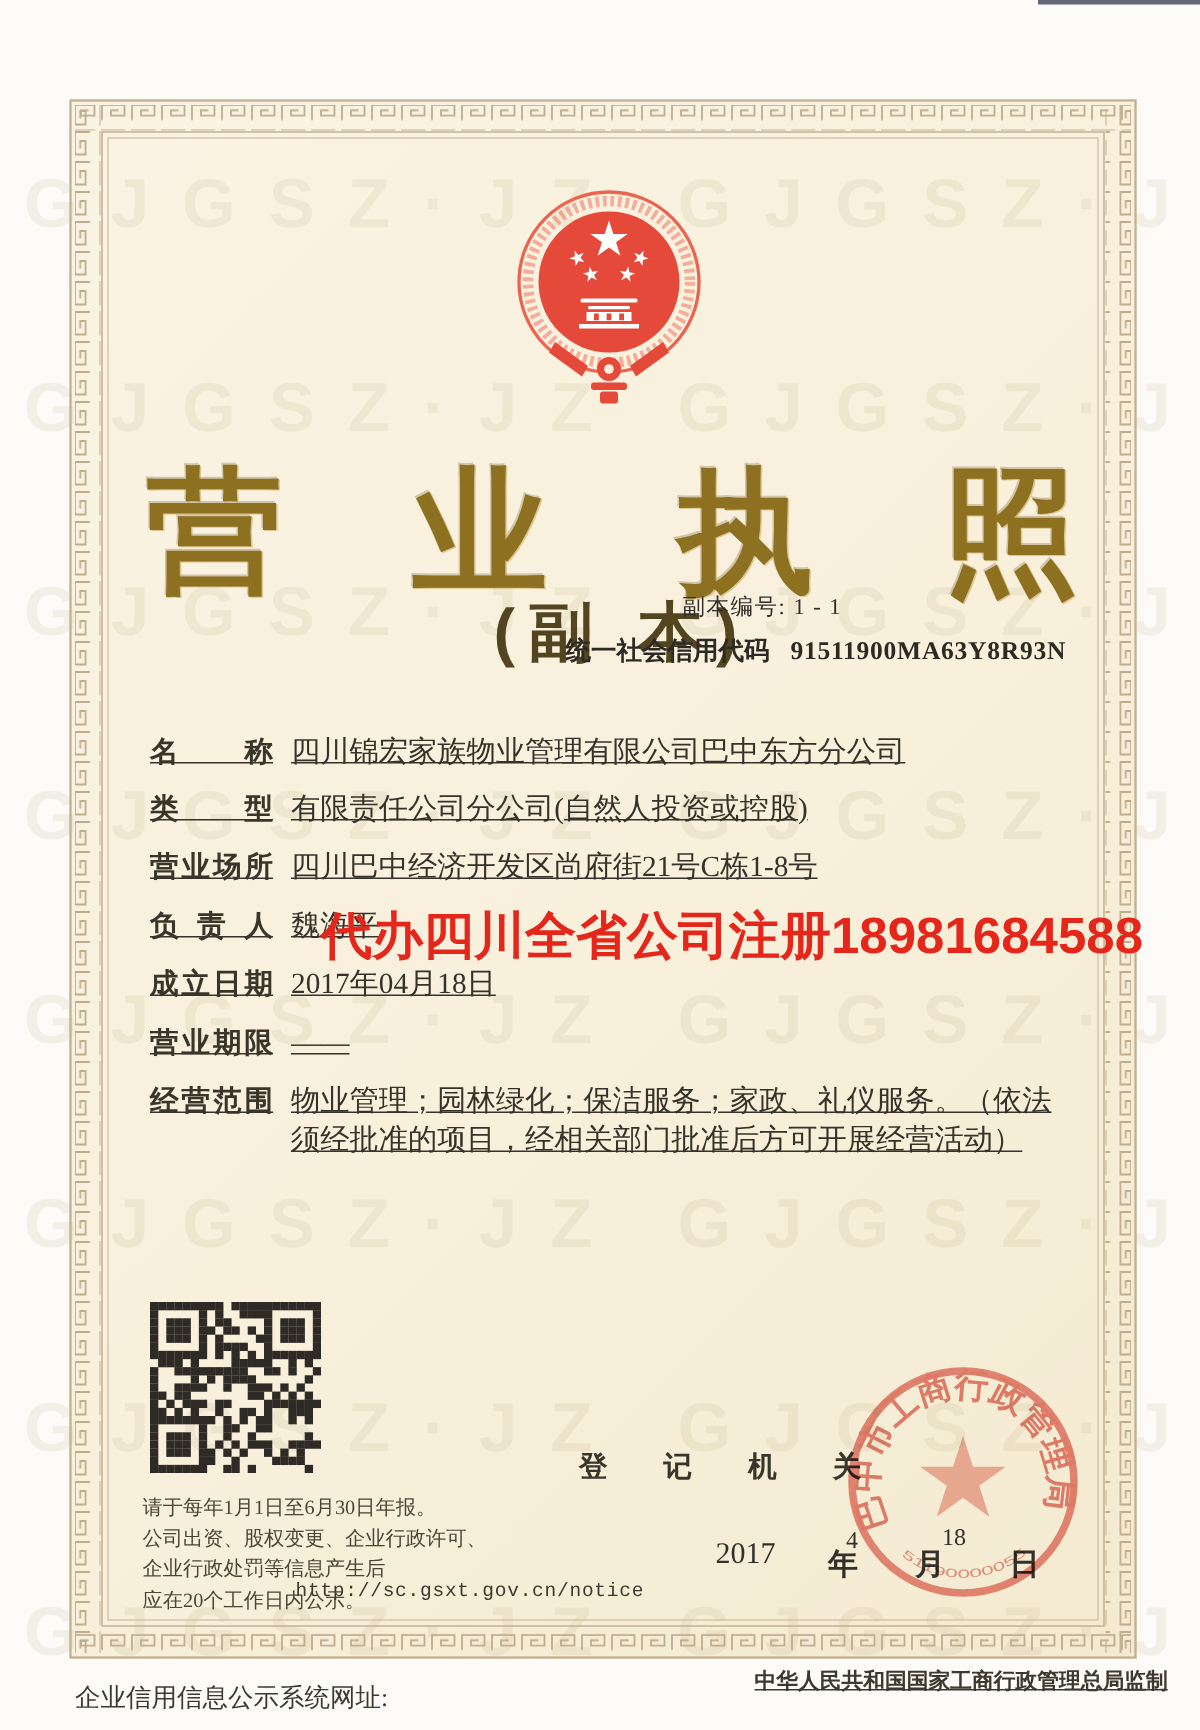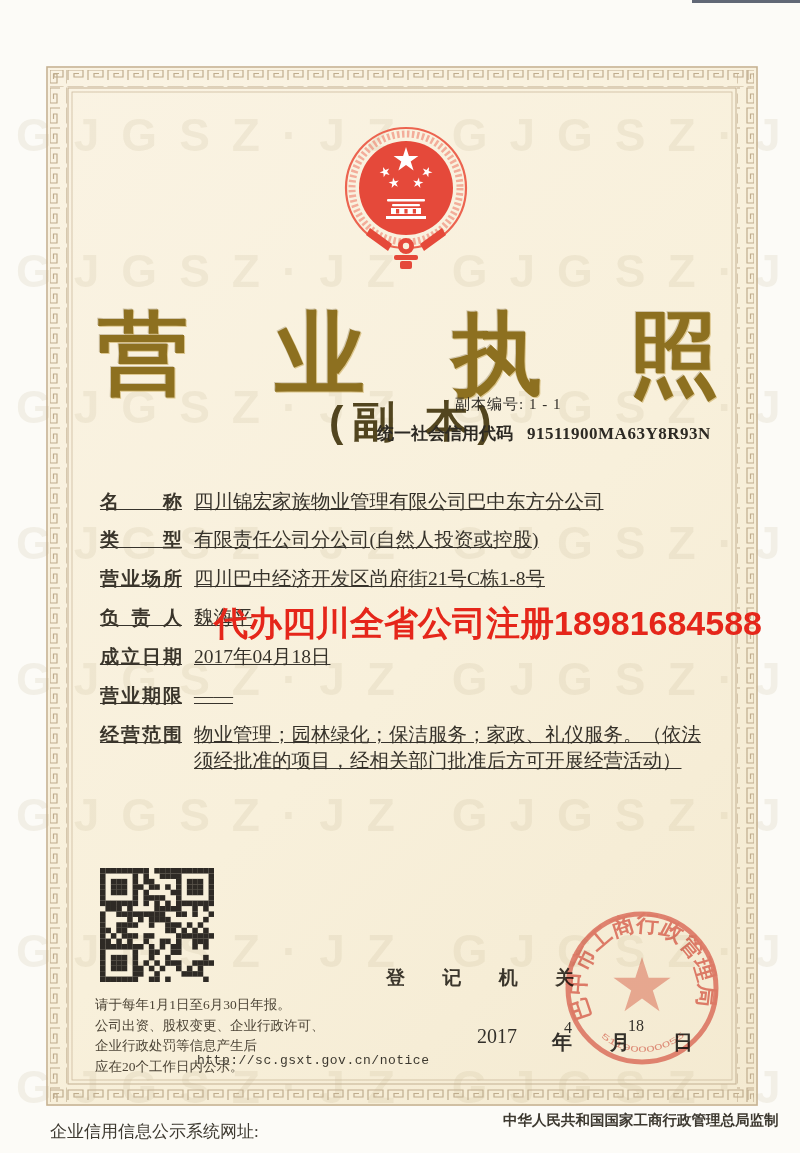--- a/index.html
+++ b/index.html
@@ -41,21 +41,21 @@
         font-weight:bold;font-size:19px;letter-spacing:13px;color:#3a352b;}
   .dateItem{position:absolute;font-size:20px;color:#33302a;}
   .dateUnit{font-family:"Liberation Sans",sans-serif;font-weight:bold;}
   .dateNum{font-size:16px;}
   
   #seal{position:absolute;left:504px;top:835px;width:184px;height:182px;mix-blend-mode:multiply;z-index:5;}
   
   .footText{position:absolute;color:#3d3930;}
   #siteLabel{left:50px;top:1120px;font-size:17px;}
   #siteUrl{left:197px;top:1053px;font-family:"Liberation Mono",monospace;font-size:13px;letter-spacing:.5px;}
-  #issuer{left:503px;top:1111px;font-size:14.5px;font-weight:bold;}
+  #issuer{left:503px;top:1111px;font-size:14.5px;font-weight:bold;text-decoration:underline;}
 </style>
 </head>
 <body>
 
 <div id="page">
   <div class="sliver"></div>
 
   <div id="cert">
 
     <div id="wm">

